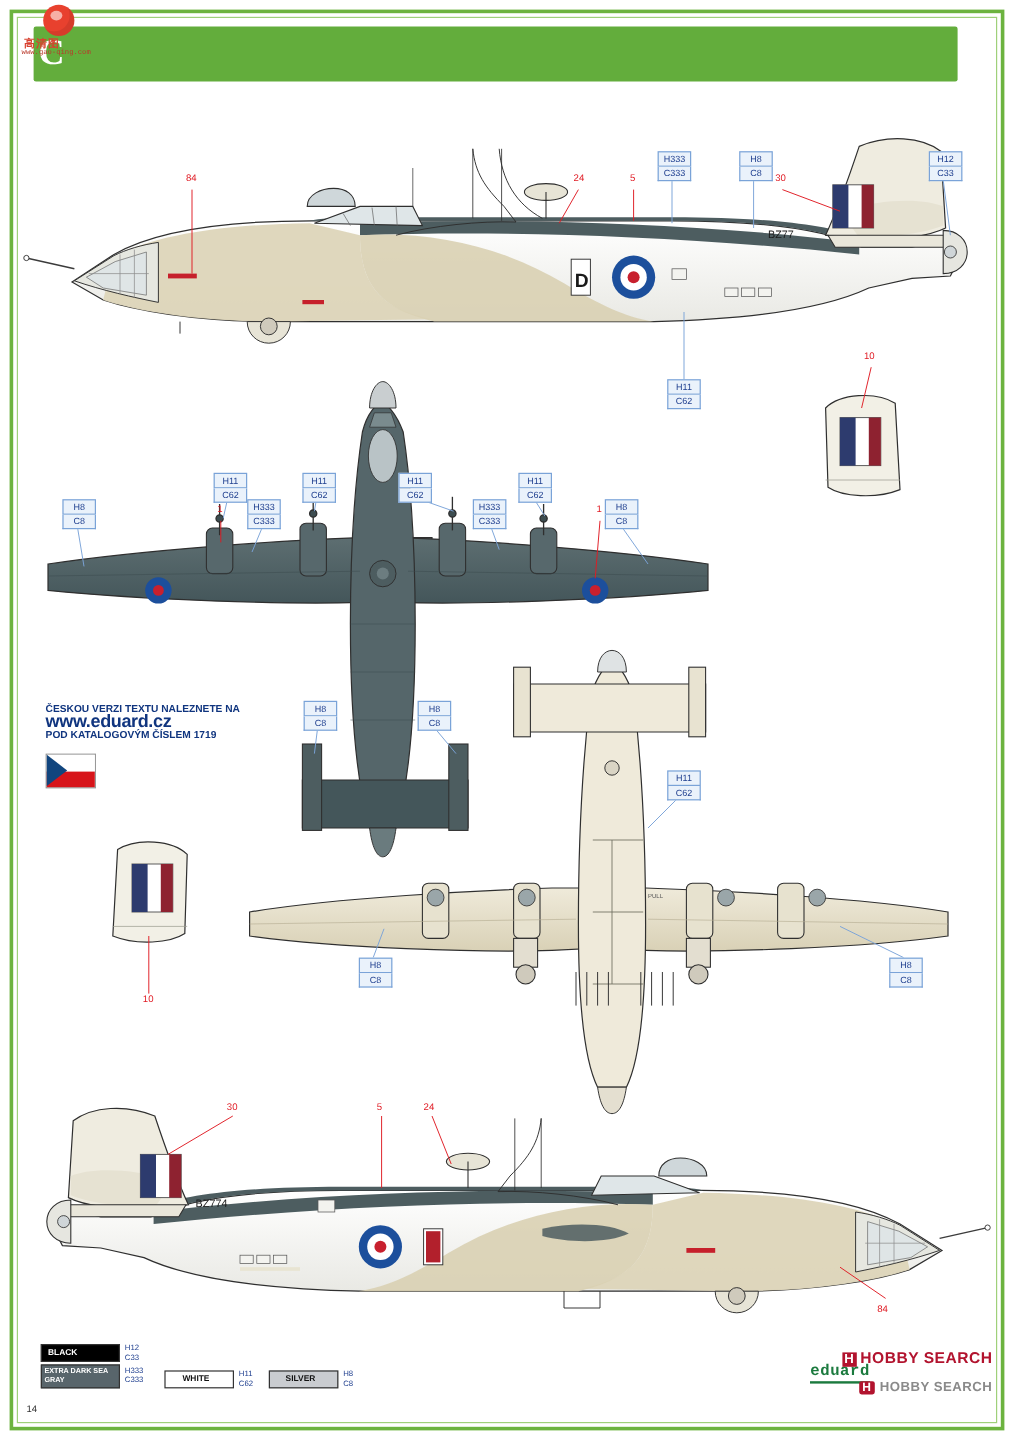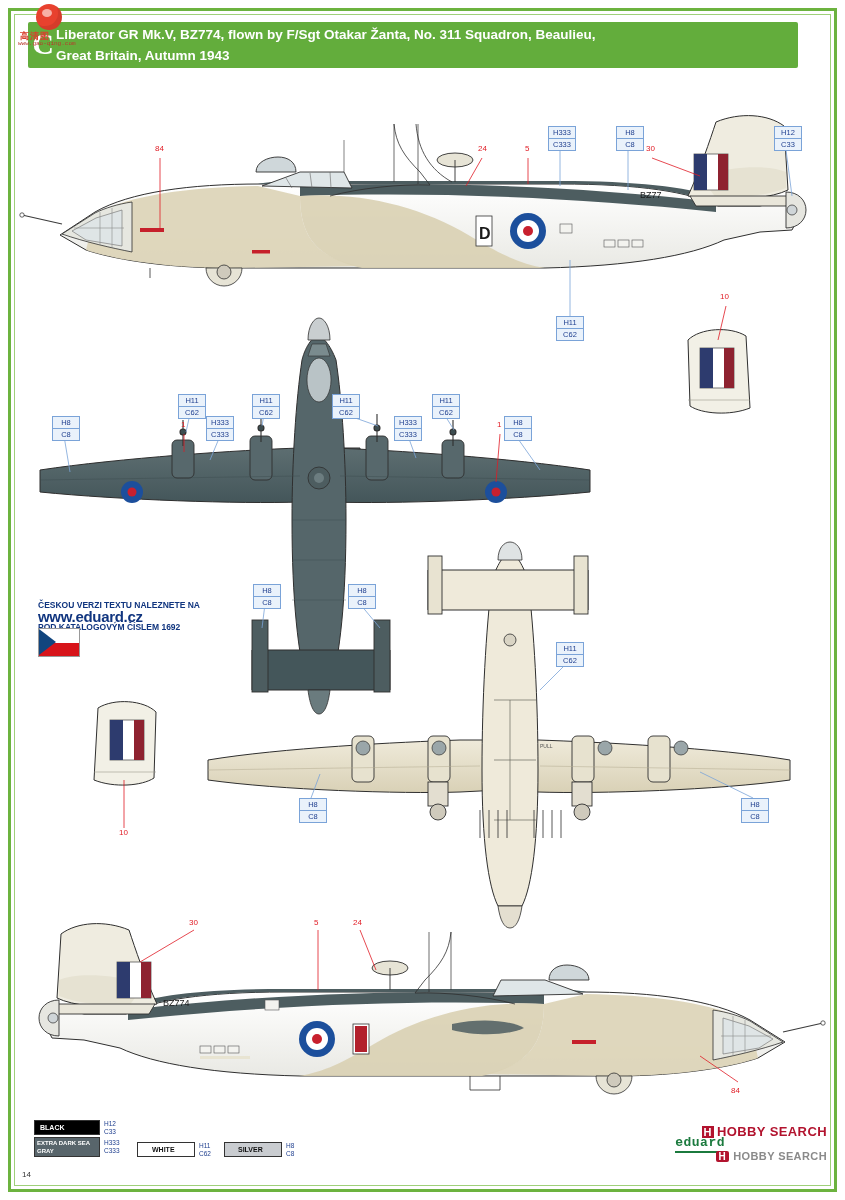--- a/index.html
+++ b/index.html
@@ -23,21 +23,21 @@
   .logo-tl .zh{position:absolute;left:2px;top:26px;font-size:9px;color:#d8402e;font-weight:bold;letter-spacing:1px;white-space:nowrap;}
   .logo-tl .zh2{position:absolute;left:0px;top:36px;font-size:6px;color:#b9392b;white-space:nowrap;}
 
   
   .callout{position:absolute;font-size:7.5px;line-height:9px;color:#1f3f8f;font-family:"Liberation Sans",sans-serif;}
   .callout .box{border:1px solid #7aa3d8;background:#eaf2fb;padding:1px 3px;text-align:center;min-width:20px;}
   .callout .box.b2{border-top:none;}
   .rednum{position:absolute;color:#e01b24;font-size:8px;font-family:"Liberation Sans",sans-serif;}
 
   
-  .cz{position:absolute;left:38px;top:600px;width:215px;color:#10357f;font-size:8.5px;line-height:11px;font-weight:bold;}
+  .cz{position:absolute;left:38px;top:585px;width:215px;color:#10357f;font-size:8.5px;line-height:11px;font-weight:bold;}
   .cz .url{font-size:15px;font-weight:bold;color:#10357f;letter-spacing:-0.3px;}
   .cz-flag{position:absolute;left:38px;top:628px;width:40px;height:27px;border:1px solid #999;}
   .cz-flag .white{position:absolute;left:0;top:0;width:100%;height:50%;background:#ffffff;}
   .cz-flag .red{position:absolute;left:0;bottom:0;width:100%;height:50%;background:#d7141a;}
   .cz-flag .blue{position:absolute;left:0;top:0;width:0;height:0;border-top:13px solid transparent;border-bottom:13px solid transparent;border-left:17px solid #11457e;}
 
   
   .legend{position:absolute;left:34px;top:1120px;width:300px;height:48px;font-size:7px;}
   .lg-sw{position:absolute;border:1px solid #333;box-sizing:border-box;}
   .lg-lab{position:absolute;font-size:7px;font-weight:bold;color:#ffffff;}
@@ -62,24 +62,20 @@
 </head>
 <body>
 
 <div class="page">
 
   <div class="frame-outer"></div>
   <div class="frame-inner"></div>
 
   <div class="title-bar"></div>
   <div class="scheme-letter">C</div>
-  <div class="title-txt">
-    <div>Liberator GR Mk.V, BZ774, flown by F/Sgt Otakar Žanta, No. 311 Squadron, Beaulieu,</div>
-    <div>Great Britain, Autumn 1943</div>
-  </div>
 
   <div class="logo-tl">
     <div class="ball"></div>
     <div class="zh">高清图</div>
     <div class="zh2">www.gao-qing.com</div>
   </div>
 
   <svg class="svg-wrap" viewBox="0 0 845 1200">
     <defs>
       <linearGradient id="tanGrad" x1="0" y1="0" x2="0" y2="1">
@@ -484,21 +480,21 @@
   <div class="rednum" style="left:497px;top:420px;">1</div>
   <div class="rednum" style="left:119px;top:828px;">10</div>
   <div class="rednum" style="left:189px;top:918px;">30</div>
   <div class="rednum" style="left:314px;top:918px;">5</div>
   <div class="rednum" style="left:353px;top:918px;">24</div>
   <div class="rednum" style="left:731px;top:1086px;">84</div>
 
   <div class="cz">
     <div>ČESKOU VERZI TEXTU NALEZNETE NA</div>
     <div class="url">www.eduard.cz</div>
-    <div>POD KATALOGOVÝM ČÍSLEM 1692</div>
+    <div>POD KATALOGOVÝM ČÍSLEM 1719</div>
   </div>
   <div class="cz-flag">
     <div class="white"></div>
       <div class="red"></div>
       <div class="blue"></div>
   </div>
 
   <div class="legend">
 
     <div class="lg-sw" style="left:0px;top:0px;width:66px;height:15px;background:#000000;"></div>

